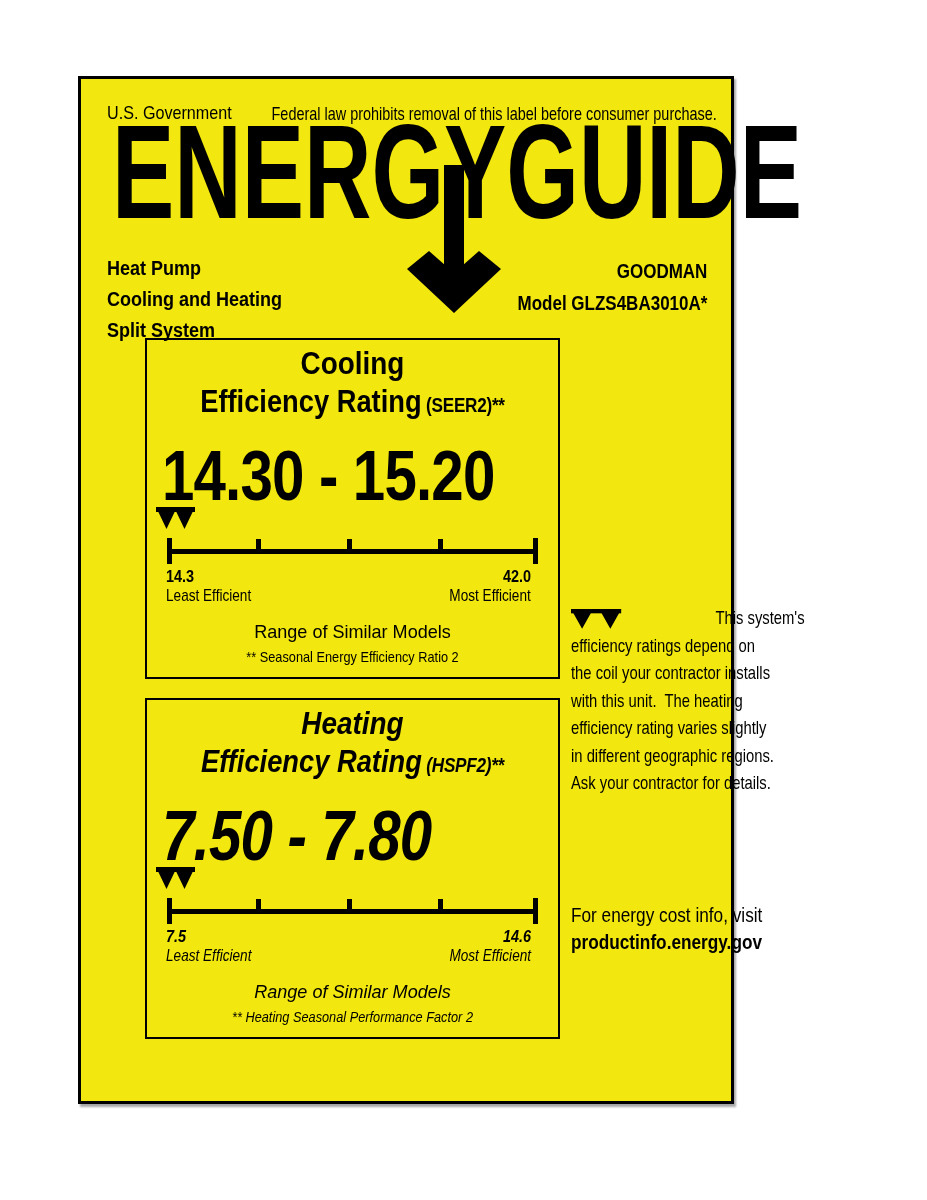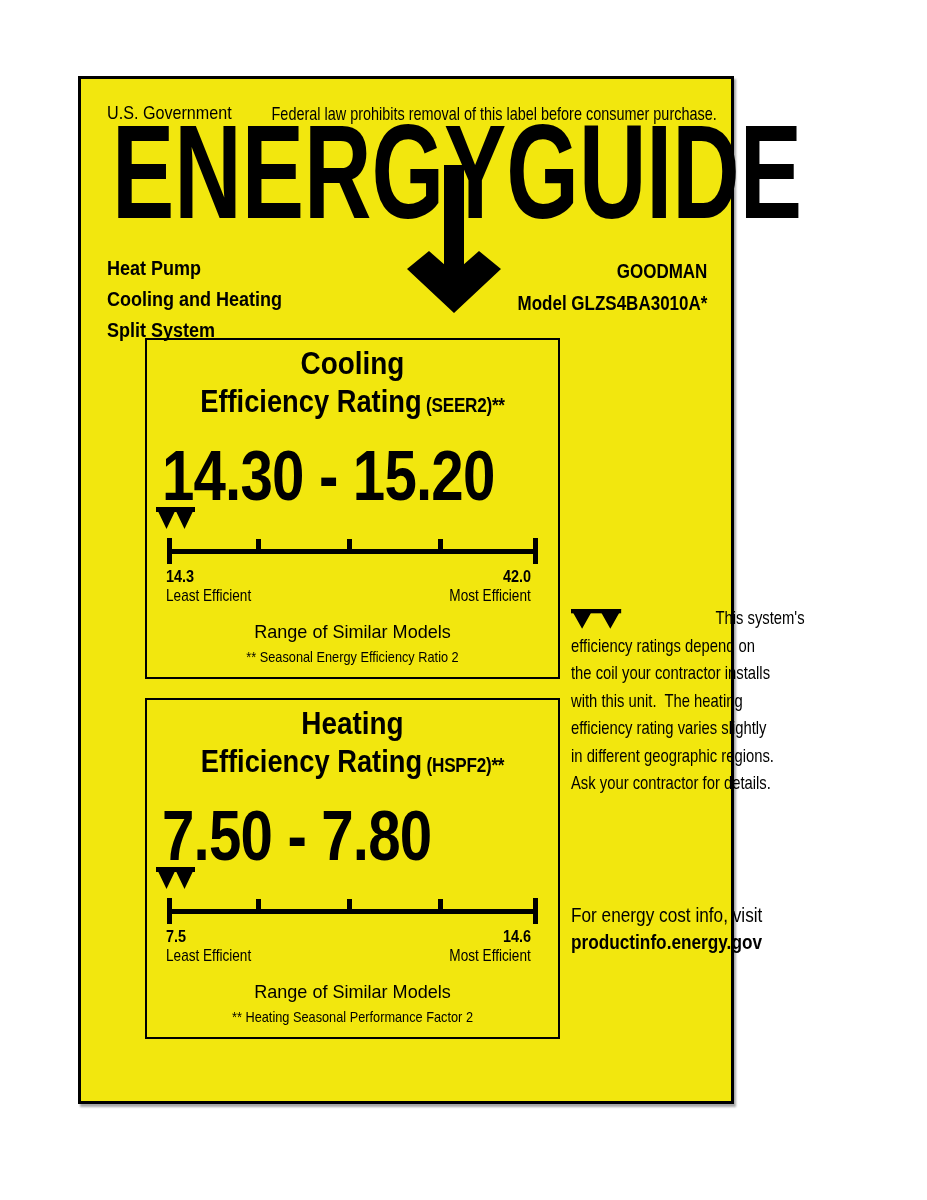--- a/index.html
+++ b/index.html
@@ -36,21 +36,21 @@
   
   .product{left:26px;top:174px;font-size:20px;font-weight:bold;line-height:31px;transform:scaleX(.9);}
   .brand{right:24px;top:176px;font-size:20px;font-weight:bold;line-height:32px;text-align:right;transform:scaleX(.85);}
 
   
   .box{
     position:absolute;left:64px;width:415px;height:341px;
     border:2.5px solid var(--ink);box-sizing:border-box;padding-left:32px;
   }
   .box-cooling{top:259px;}
-  .box-heating{top:619px;}
+  .box-heating{top:619px;font-style:italic;}
   .t1{left:0;right:0;top:6px;text-align:center;font-size:31px;font-weight:bold;transform:scaleX(.9);}
   .t2{left:0;right:0;top:44px;text-align:center;font-size:31px;font-weight:bold;transform:scaleX(.88);white-space:nowrap;}
   .t2 .suffix{font-size:19.5px;letter-spacing:-.3px;}
   .num{left:15px;top:100px;font-size:71px;font-weight:bold;line-height:1;letter-spacing:-1px;transform:scaleX(.82);}
   .marker{left:9px;top:167px;}
   .scale{left:20px;top:196px;}
   .smin{left:19px;top:227px;font-size:17px;font-weight:bold;transform:scaleX(.85);}
   .sminlbl{left:19px;top:246px;font-size:17px;transform:scaleX(.8);}
   .smax{right:27px;top:227px;font-size:17px;font-weight:bold;transform:scaleX(.85);}
   .smaxlbl{right:27px;top:246px;font-size:17px;transform:scaleX(.8);}

